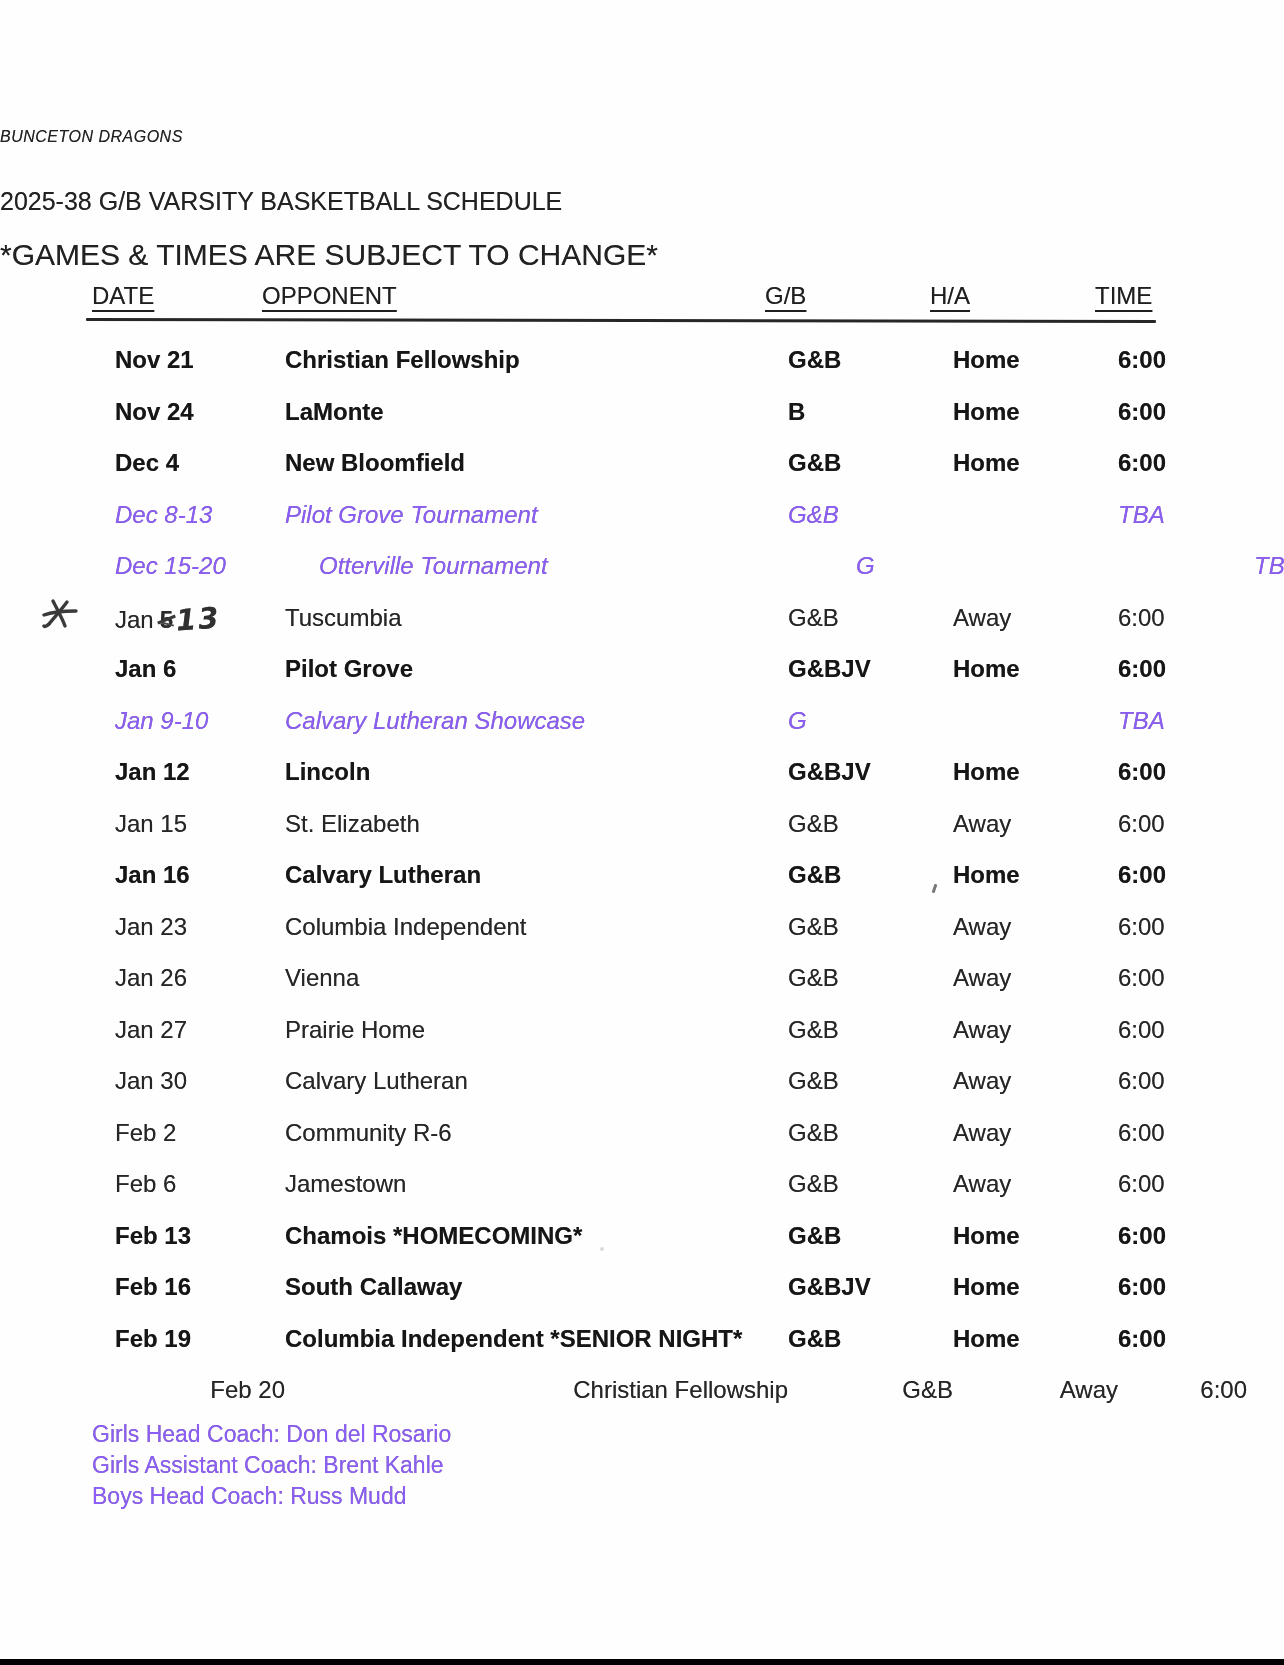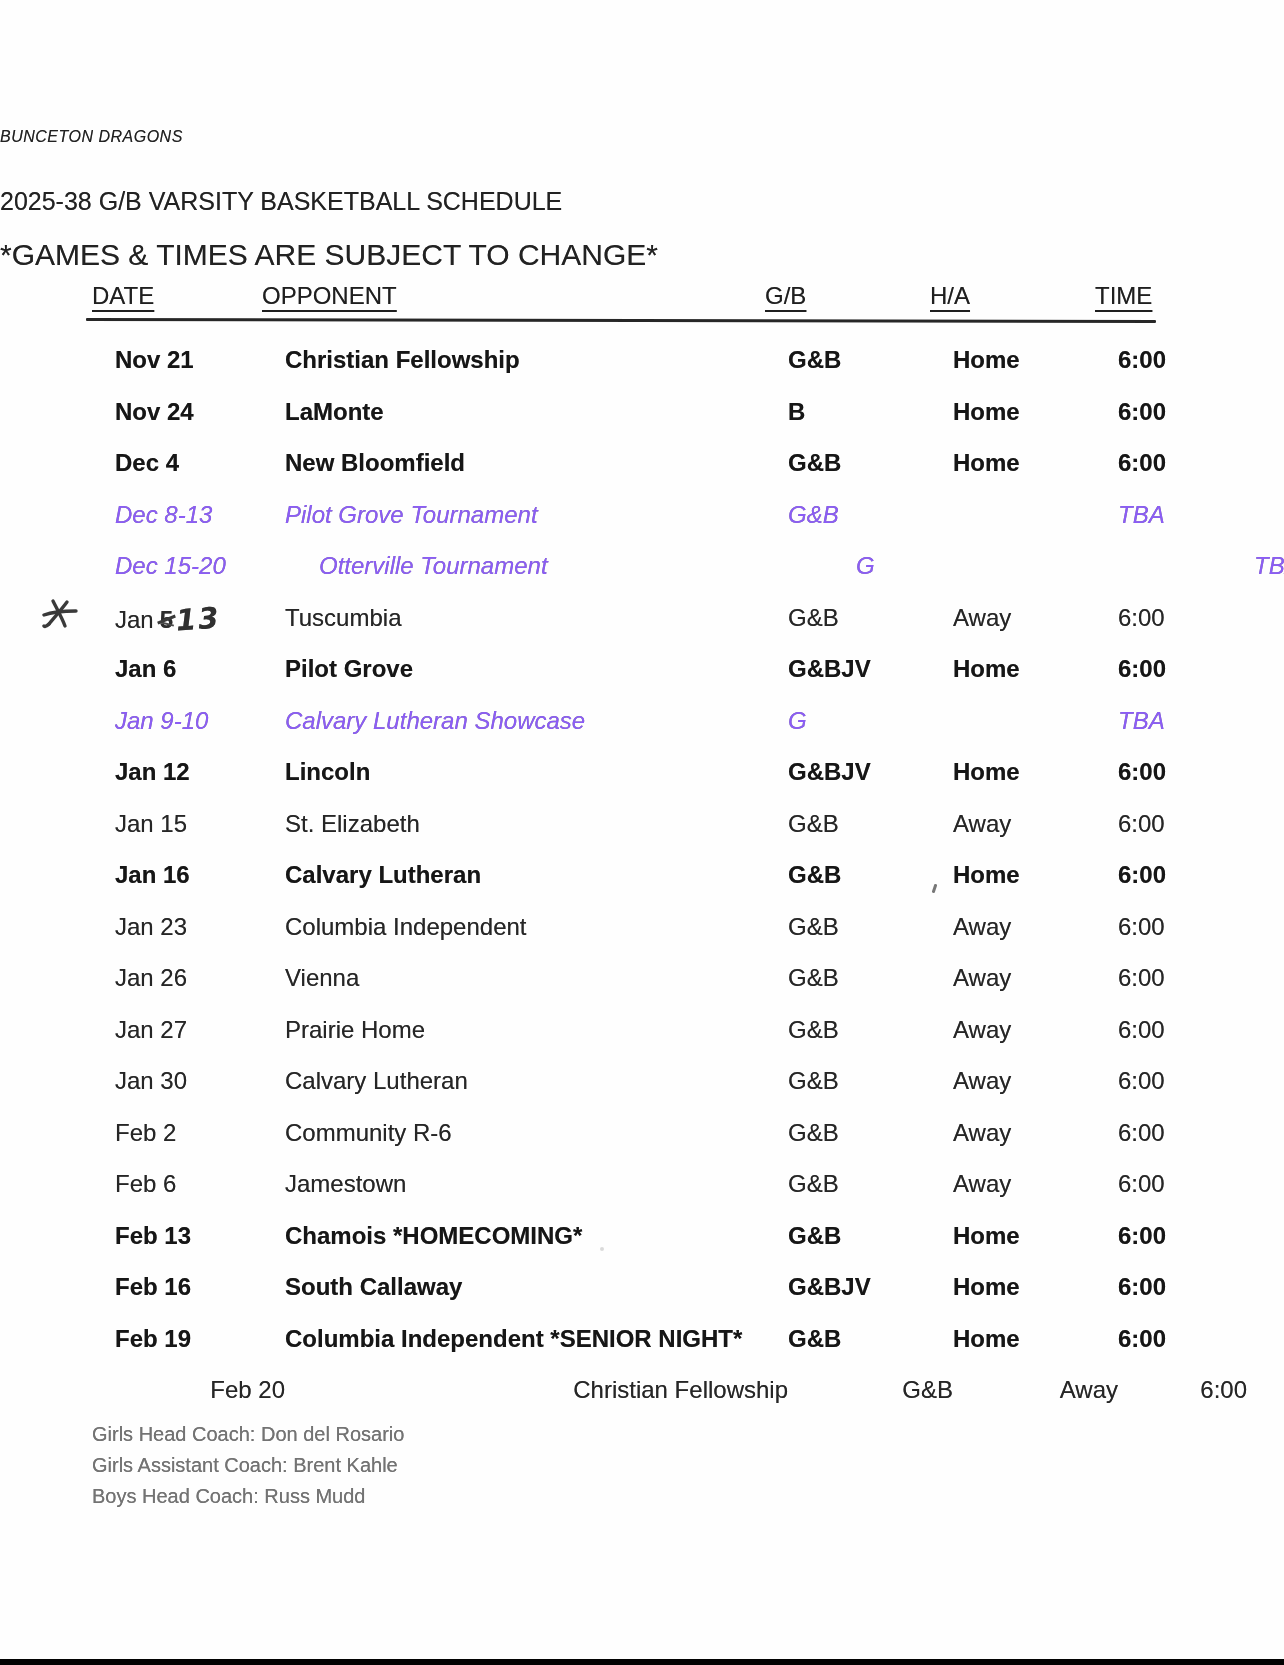--- a/index.html
+++ b/index.html
@@ -27,21 +27,21 @@
   .row.italic{font-style:italic;font-weight:400;color:#8b5cf6;}
   .cell{white-space:nowrap;}
   
   .struck{position:relative;display:inline-block;margin-left:6px;font-weight:700;color:#2c2c2c;}
   .struck::after{content:"";position:absolute;left:-3px;right:-3px;top:46%;border-top:3px solid #3a3a3a;transform:rotate(-22deg);}
   .struck::before{content:"";position:absolute;left:0px;right:-1px;top:62%;border-top:2px solid #4a4a4a;transform:rotate(14deg);}
   .hand{display:inline-block;font-family:"DejaVu Sans",sans-serif;font-style:italic;font-weight:700;font-size:29px;letter-spacing:2px;color:#303030;transform:rotate(-4deg);margin-left:3px;position:relative;top:1px;}
   
   .margin-mark{position:absolute;left:42px;top:598px;width:36px;height:32px;}
   
-  .coaches{position:absolute;left:92px;top:1419px;font-size:20px;line-height:31px;color:#737373;}
+  .coaches{position:absolute;left:92px;top:1419px;font-size:23px;line-height:31px;color:#8b5cf6;}
   
   .edge-bar{position:absolute;left:0;bottom:0;width:100%;height:6px;background:#020202;}
   .tick{position:absolute;width:3px;height:9px;background:#4a4a4a;opacity:.75;border-radius:1px;transform:rotate(18deg);}
   .speck{position:absolute;width:4px;height:4px;background:#9a9a9a;border-radius:50%;opacity:.35;filter:blur(.5px);}
 </style>
 </head>
 <body>
 
 <div class="page">
 

